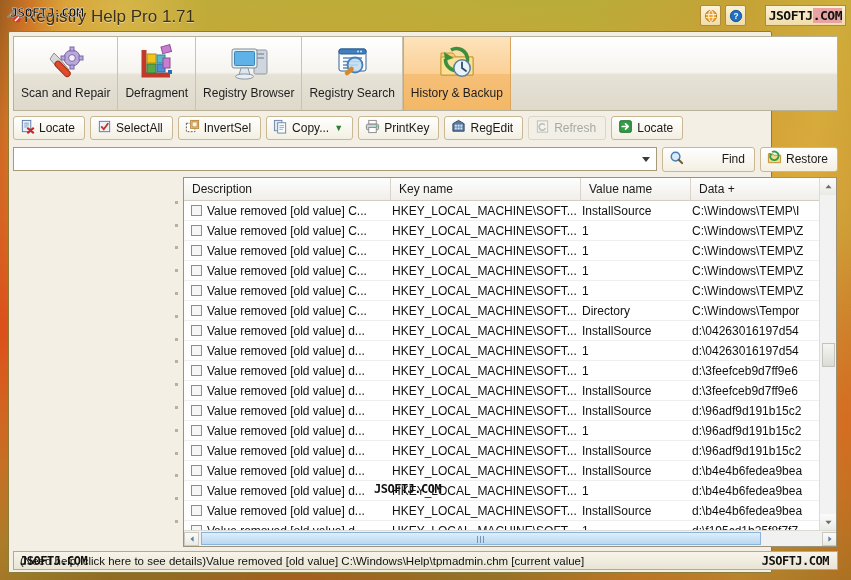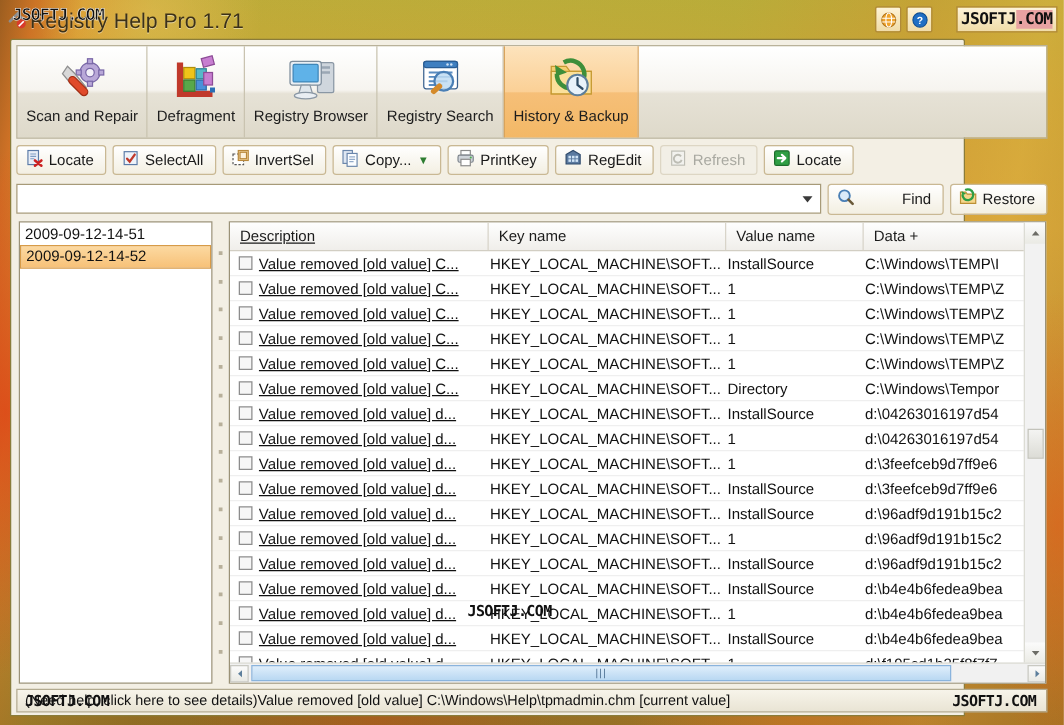--- a/index.html
+++ b/index.html
@@ -211,21 +211,21 @@
     border-bottom: 1px solid #efefef;
   }
   .grow .cb {
     width: 11px; height: 11px; margin: 0 5px 0 7px;
     border: 1px solid #8d8d8d; background: #f6f6f6; flex: none;
   }
   .grow .c {
     overflow: hidden; white-space: nowrap;
     padding-right: 4px;
   }
-  .c-desc { width: 185px; text-decoration: underline; }
+  .c-desc { width: 185px; }
   .c-key  { width: 190px; }
   .c-val  { width: 110px; }
   .c-data { width: 140px; }
 
   
   #vscroll {
     position: absolute; right: 0; top: 0; width: 17px; height: 353px;
     background: #f2f2f2; border-left: 1px solid #dcdcd4;
   }
   .sbtn {
@@ -522,26 +522,20 @@
           <svg width="15" height="15" viewBox="0 0 16 16">
             <path d="M1.5 4 H6 L7.2 5.6 H14.5 V13.5 H1.5 Z" fill="#f6d68b" stroke="#bb8f34"></path>
             <path d="M5.5 2.2 A4.6 4.6 0 1 1 3.2 6" stroke="#2f9e44" stroke-width="2" fill="none"></path>
             <path d="M2.4 3 L3 6.6 L6.3 5.4 Z" fill="#2f9e44"></path>
           </svg>
         </span>
         <span>Restore</span>
       </div>
     </div>
 
-    <div id="leftpanel">
-      <div id="history-items">
-          <div class="hitem">2009-09-12-14-51</div>
-          <div class="hitem sel">2009-09-12-14-52</div>
-        </div>
-    </div>
 
     <div id="splitter">
       <i></i>
       <i></i>
       <i></i>
       <i></i>
       <i></i>
       <i></i>
       <i></i>
       <i></i>

